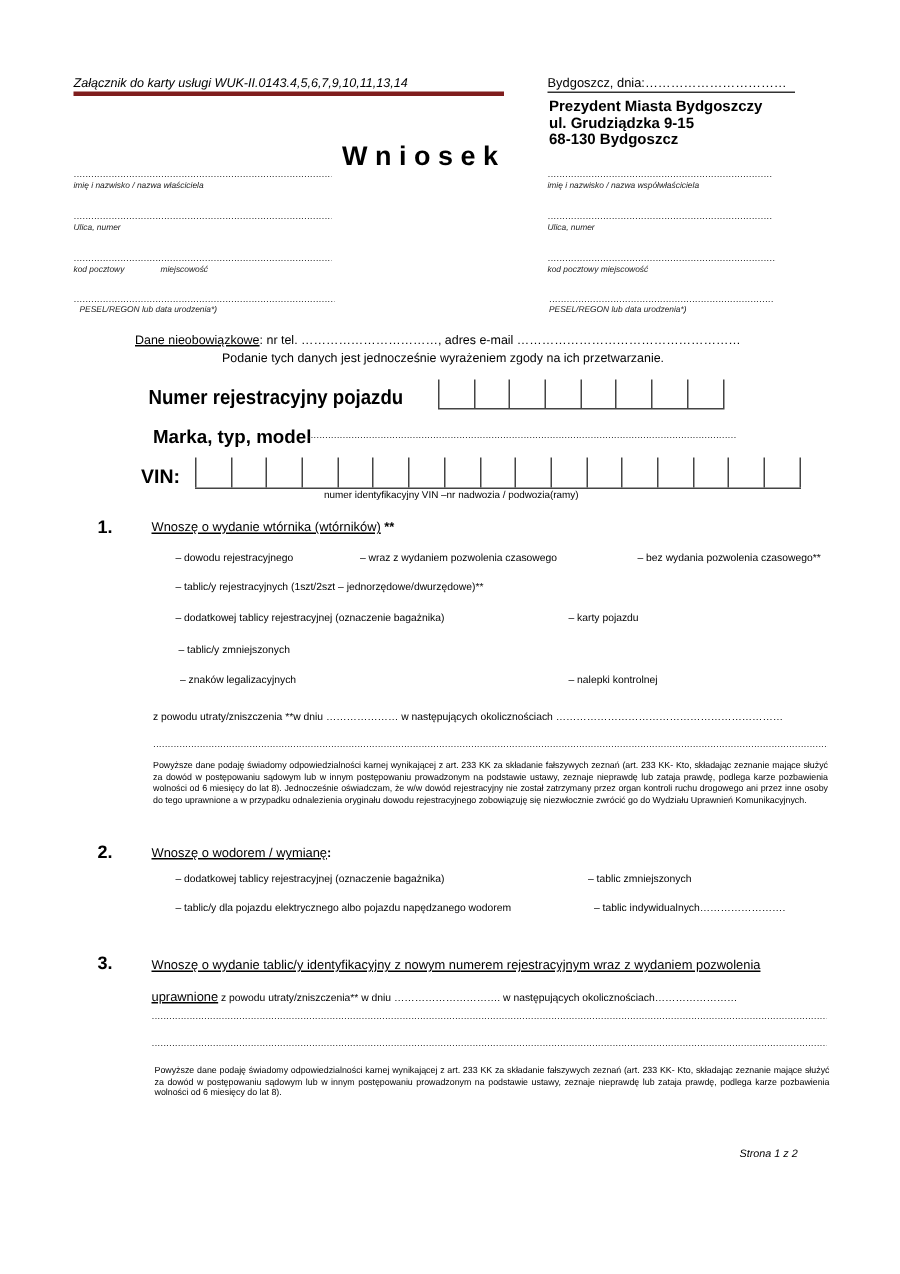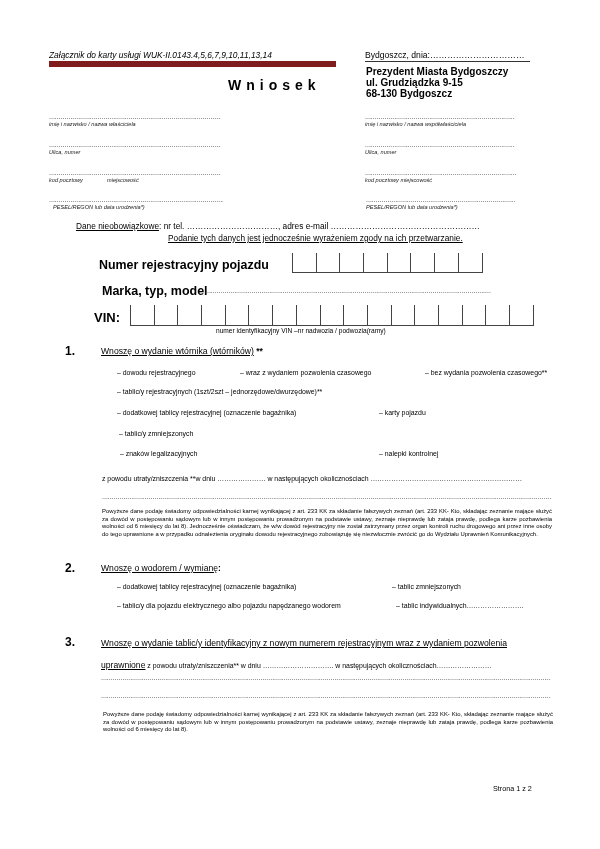--- a/index.html
+++ b/index.html
@@ -1,40 +1,40 @@
 <!DOCTYPE html>
 <html><head>
 <meta charset="utf-8">
 <style>
   html, body { margin:0; padding:0; background:#ffffff; }
   body { width:600px; height:849px; position:relative; overflow:hidden; font-family:"Liberation Sans", sans-serif; color:#000; }
   .abs { position:absolute; white-space:nowrap; }
-  .header-left { left:49px; top:50px; width:287px; font-size:8.4px; font-style:italic; border-bottom:6px solid #7f1d1d; padding-bottom:1px; }
+  .header-left { left:49px; top:50px; width:287px; font-size:8.4px; font-style:italic; border-bottom:3px solid #7f1d1d; padding-bottom:1px; }
   .header-right { left:365px; top:50px; width:165px; font-size:8.6px; border-bottom:1px solid #333; padding-bottom:1px; }
   .office { left:366px; top:66px; font-size:10px; font-weight:bold; line-height:11px; }
-  .title { left:228px; top:77px; font-size:14px; font-weight:bold; letter-spacing:5px; }
+  .title { left:228px; top:94px; font-size:18px; font-weight:bold; letter-spacing:5px; }
   .field { font-size:5.6px; font-style:italic; color:#222; }
   .field .dots { font-style:normal; font-size:7px; letter-spacing:0px; color:#333; display:block; overflow:hidden; height:8px; }
-  .optional { left:76px; top:221px; font-size:8.3px; }
+  .optional { left:90px; top:221px; font-size:8.3px; }
   .optional u { text-decoration:underline; }
-  .consent { left:168px; top:233px; font-size:8.3px; text-decoration:underline; }
+  .consent { left:148px; top:233px; font-size:8.3px; }
   .reg-label { left:99px; top:257px; font-size:13.5px; font-weight:bold; transform:scaleX(0.92); transform-origin:left; }
   .boxes { display:flex; border-bottom:1px solid #444; }
   .box { width:22.7px; border-left:1px solid #444; }
   .box:last-child { border-right:1px solid #444; }
   .marka { left:102px; top:284px; font-size:12.5px; font-weight:bold; }
   .marka-dots { left:205px; top:287px; width:286px; height:8px; overflow:hidden; font-size:7px; color:#333; }
   .vin-label { left:94px; top:310px; font-size:13px; font-weight:bold; }
   .vin-caption { left:216px; top:327px; font-size:6.6px; }
   .sec-num { font-size:12px; font-weight:bold; }
   .sec-title { font-size:8.6px; font-weight:normal; text-decoration:underline; }
   .opt { font-size:6.9px; }
   .dots-line { font-size:7px; color:#333; overflow:hidden; height:8px; }
   .para { font-size:5.9px; line-height:7.6px; text-align:justify; white-space:normal; }
-  .footer { left:493px; top:784px; font-size:7.2px; }
+  .footer { left:493px; top:764px; font-size:7.2px;font-style:italic; }
 </style>
 </head>
 <body>
 
 <div class="abs header-left">Załącznik do karty usługi WUK-II.0143.4,5,6,7,9,10,11,13,14</div>
 <div class="abs header-right">Bydgoszcz, dnia:……………………………</div>
 <div class="abs office">
   <div>Prezydent Miasta Bydgoszczy</div>
   <div>ul. Grudziądzka 9-15</div>
   <div>68-130 Bydgoszcz</div>

